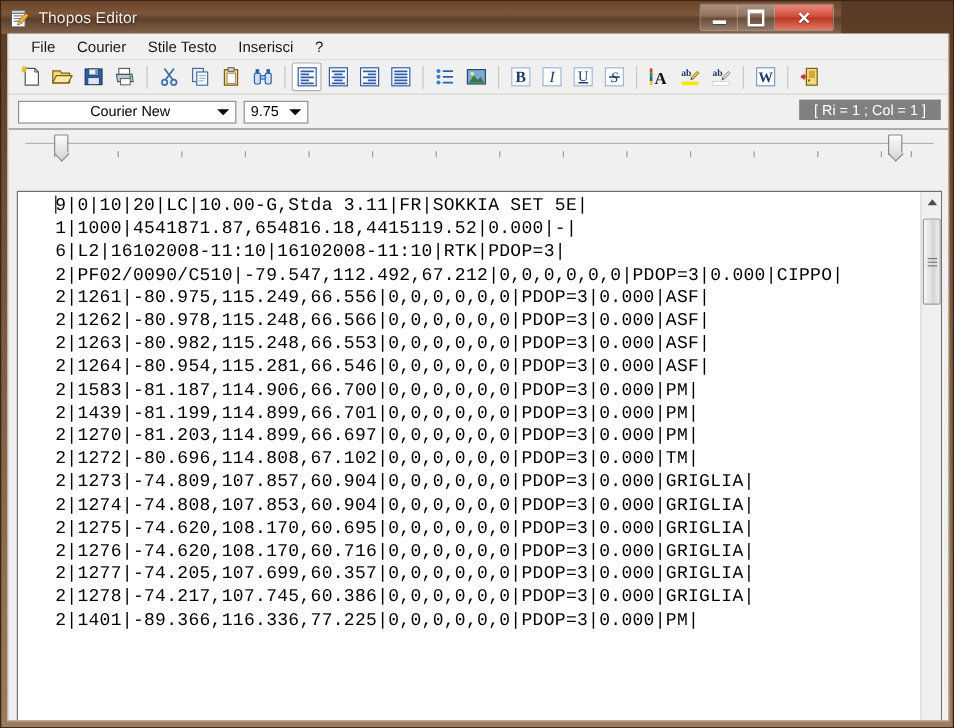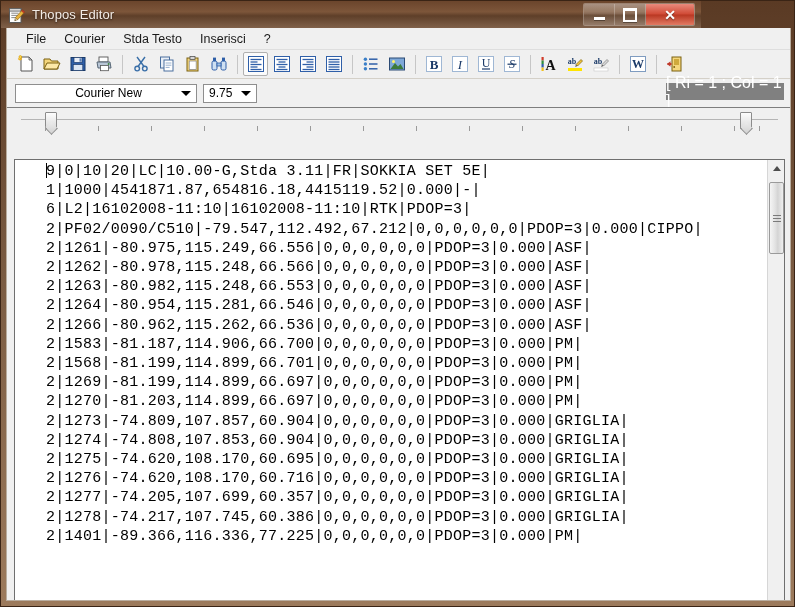--- a/index.html
+++ b/index.html
@@ -181,21 +181,21 @@
   }
   .combo-font { width: 182px; margin-right: 6px; justify-content: center; }
   .combo-size { width: 54px; }
 
   .pos-indicator {
     position: absolute;
     right: 6px; top: 4px;
     width: 118px; height: 17px;
     background: #808080;
     color: #ffffff;
-    font-size: 16px;
+    font-size: 12px;
     display: flex;
     align-items: center;
     justify-content: center;
     font-family: "Liberation Sans", sans-serif;
     box-sizing: border-box;
   }
 
   
   .rulerzone {
     height: 27px;
@@ -354,21 +354,21 @@
           <div class="close-glyph">✕</div>
         </div>
     </div>
   </div>
 
   <div class="client">
 
     <div class="menubar">
       <div class="menu-item">File</div>
       <div class="menu-item">Courier</div>
-      <div class="menu-item">Stda Testo</div>
+      <div class="menu-item">Stile Testo</div>
       <div class="menu-item">Inserisci</div>
       <div class="menu-item">?</div>
     </div>
 
     <div class="toolbar">
 
       <div class="tb-btn">
         <svg width="18" height="18" viewBox="0 0 18 18">
           <polygon points="4,2 12,2 15,5 15,16 4,16" fill="#fff" stroke="#555" stroke-width="1"></polygon>
           <polygon points="12,2 12,5 15,5" fill="#d8d8d8" stroke="#555" stroke-width="0.8"></polygon>
@@ -627,25 +627,24 @@
     <div class="editor-wrap">
       <div class="editor-text" id="editor-text">
           <div class="line">9|0|10|20|LC|10.00-G,Stda 3.11|FR|SOKKIA SET 5E|</div>
           <div class="line">1|1000|4541871.87,654816.18,4415119.52|0.000|-|</div>
           <div class="line">6|L2|16102008-11:10|16102008-11:10|RTK|PDOP=3|</div>
           <div class="line">2|PF02/0090/C510|-79.547,112.492,67.212|0,0,0,0,0,0|PDOP=3|0.000|CIPPO|</div>
           <div class="line">2|1261|-80.975,115.249,66.556|0,0,0,0,0,0|PDOP=3|0.000|ASF|</div>
           <div class="line">2|1262|-80.978,115.248,66.566|0,0,0,0,0,0|PDOP=3|0.000|ASF|</div>
           <div class="line">2|1263|-80.982,115.248,66.553|0,0,0,0,0,0|PDOP=3|0.000|ASF|</div>
           <div class="line">2|1264|-80.954,115.281,66.546|0,0,0,0,0,0|PDOP=3|0.000|ASF|</div>
-          <div class="line">2|1266|-80.962,115.262,66.536|0,0,0,0,0,0|PDOP=3|0.000|ASF|</div>
           <div class="line">2|1583|-81.187,114.906,66.700|0,0,0,0,0,0|PDOP=3|0.000|PM|</div>
-          <div class="line">2|1568|-81.199,114.899,66.701|0,0,0,0,0,0|PDOP=3|0.000|PM|</div>
-          <div class="line">2|1269|-81.199,114.899,66.697|0,0,0,0,0,0|PDOP=3|0.000|PM|</div>
+          <div class="line">2|1439|-81.199,114.899,66.701|0,0,0,0,0,0|PDOP=3|0.000|PM|</div>
           <div class="line">2|1270|-81.203,114.899,66.697|0,0,0,0,0,0|PDOP=3|0.000|PM|</div>
+          <div class="line">2|1272|-80.696,114.808,67.102|0,0,0,0,0,0|PDOP=3|0.000|TM|</div>
           <div class="line">2|1273|-74.809,107.857,60.904|0,0,0,0,0,0|PDOP=3|0.000|GRIGLIA|</div>
           <div class="line">2|1274|-74.808,107.853,60.904|0,0,0,0,0,0|PDOP=3|0.000|GRIGLIA|</div>
           <div class="line">2|1275|-74.620,108.170,60.695|0,0,0,0,0,0|PDOP=3|0.000|GRIGLIA|</div>
           <div class="line">2|1276|-74.620,108.170,60.716|0,0,0,0,0,0|PDOP=3|0.000|GRIGLIA|</div>
           <div class="line">2|1277|-74.205,107.699,60.357|0,0,0,0,0,0|PDOP=3|0.000|GRIGLIA|</div>
           <div class="line">2|1278|-74.217,107.745,60.386|0,0,0,0,0,0|PDOP=3|0.000|GRIGLIA|</div>
           <div class="line">2|1401|-89.366,116.336,77.225|0,0,0,0,0,0|PDOP=3|0.000|PM|</div>
         </div>
       <div class="caret"></div>
 

